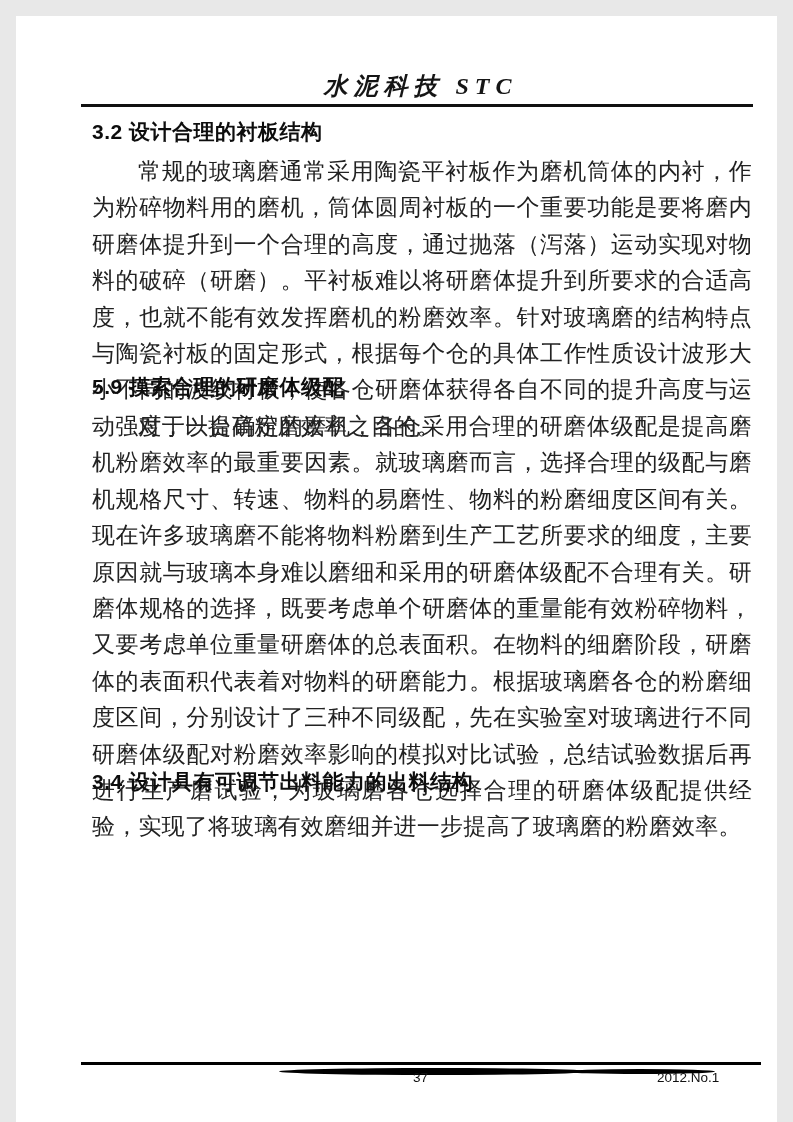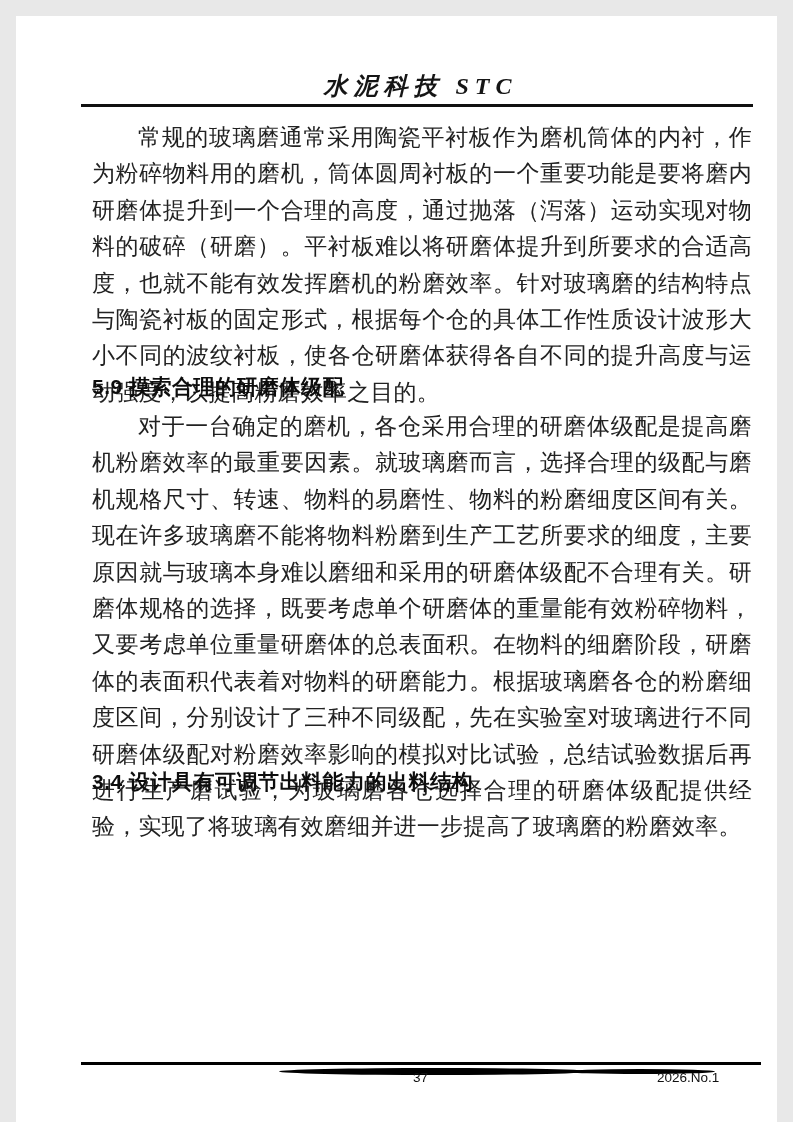--- a/index.html
+++ b/index.html
@@ -108,34 +108,35 @@
 </head>
 <body>
 
 <div class="page">
 
   <div class="journal-title">水泥科技 STC</div>
 
   <div class="header-rule"></div>
 
   <div class="section section-3-2">
+    <div class="section-heading">3.2 设计合理的衬板结构</div>
     <div class="section-paragraph">常规的玻璃磨通常采用陶瓷平衬板作为磨机筒体的内衬，作为粉碎物料用的磨机，筒体圆周衬板的一个重要功能是要将磨内研磨体提升到一个合理的高度，通过抛落（泻落）运动实现对物料的破碎（研磨）。平衬板难以将研磨体提升到所要求的合适高度，也就不能有效发挥磨机的粉磨效率。针对玻璃磨的结构特点与陶瓷衬板的固定形式，根据每个仓的具体工作性质设计波形大小不同的波纹衬板，使各仓研磨体获得各自不同的提升高度与运动强度，以提高粉磨效率之目的。</div>
   </div>
 
   <div class="section section-3-3">
     <div class="section-heading">5.9 摸索合理的研磨体级配</div>
     <div class="section-paragraph">对于一台确定的磨机，各仓采用合理的研磨体级配是提高磨机粉磨效率的最重要因素。就玻璃磨而言，选择合理的级配与磨机规格尺寸、转速、物料的易磨性、物料的粉磨细度区间有关。现在许多玻璃磨不能将物料粉磨到生产工艺所要求的细度，主要原因就与玻璃本身难以磨细和采用的研磨体级配不合理有关。研磨体规格的选择，既要考虑单个研磨体的重量能有效粉碎物料，又要考虑单位重量研磨体的总表面积。在物料的细磨阶段，研磨体的表面积代表着对物料的研磨能力。根据玻璃磨各仓的粉磨细度区间，分别设计了三种不同级配，先在实验室对玻璃进行不同研磨体级配对粉磨效率影响的模拟对比试验，总结试验数据后再进行生产磨试验，为玻璃磨各仓选择合理的研磨体级配提供经验，实现了将玻璃有效磨细并进一步提高了玻璃磨的粉磨效率。</div>
   </div>
 
   <div class="section section-3-4">
     <div class="section-heading">3.4 设计具有可调节出料能力的出料结构</div>
   </div>
 
   <div class="footer-rule">
     <div class="bulge"></div>
     <div class="bulge2"></div>
   </div>
 
   <div class="page-number">37</div>
 
-  <div class="issue-number">2026.No.1</div>
+  <div class="issue-number">2012.No.1</div>
 
 </div>
 
 </body></html>

